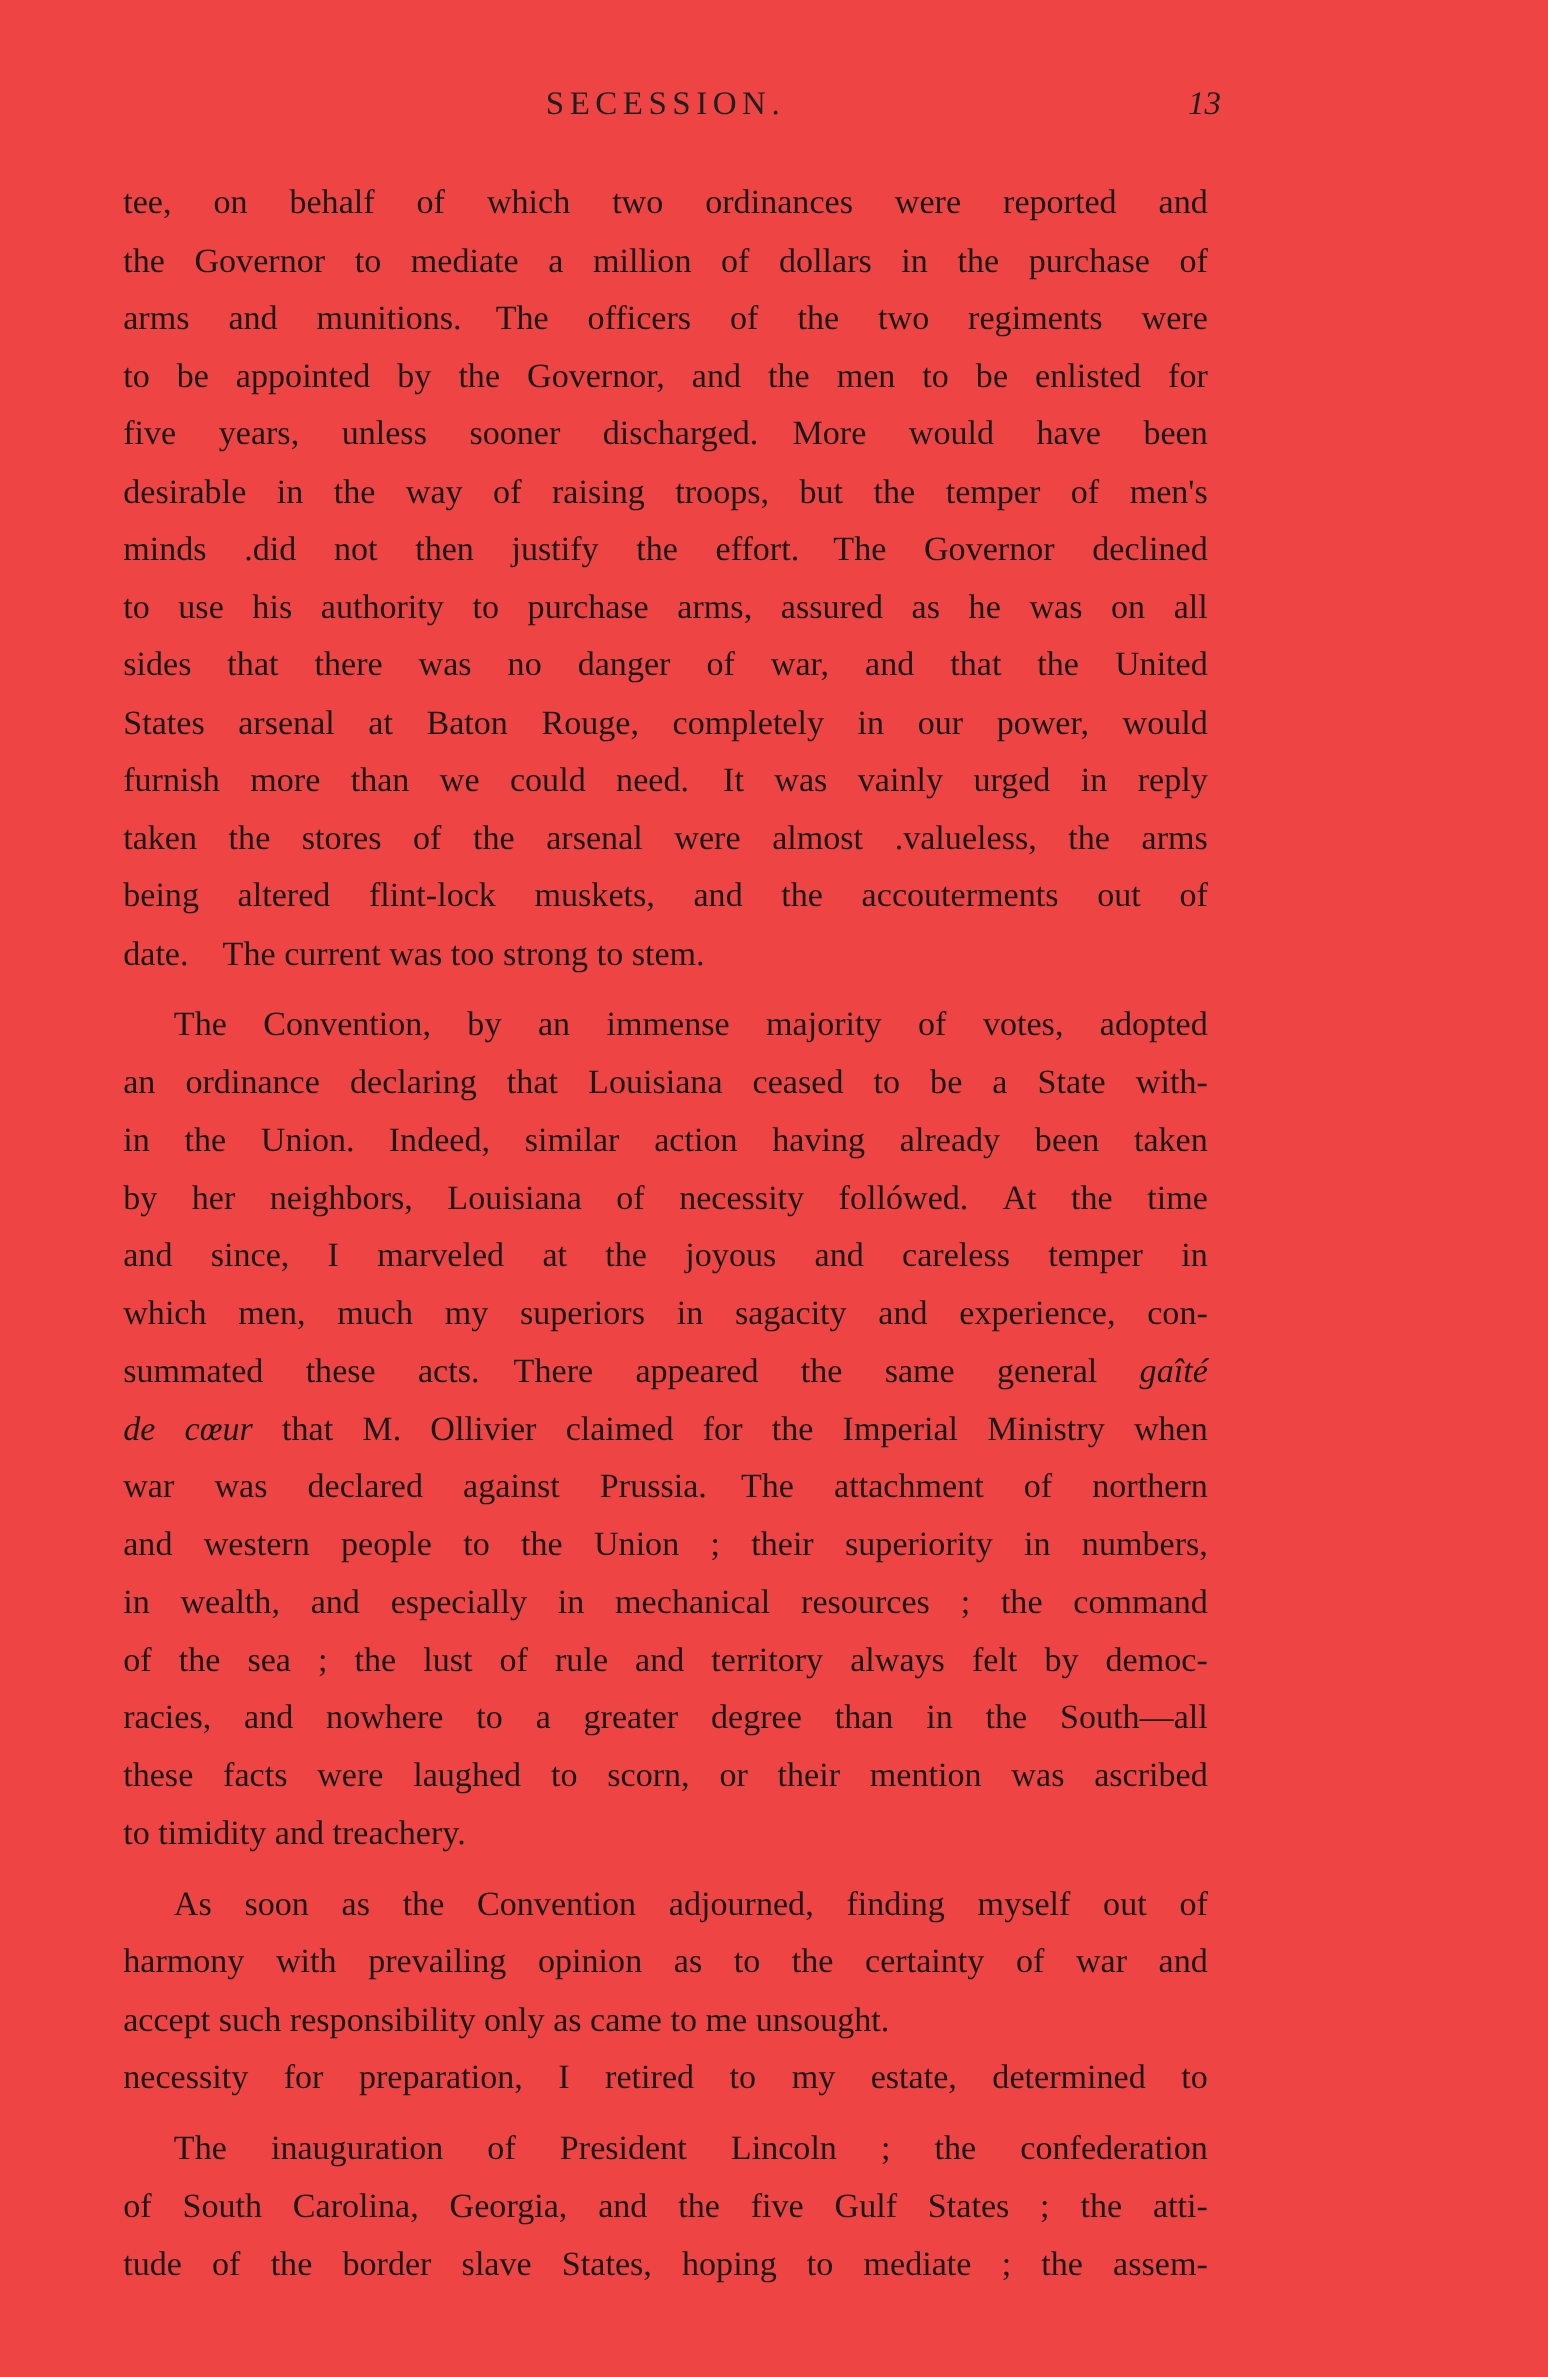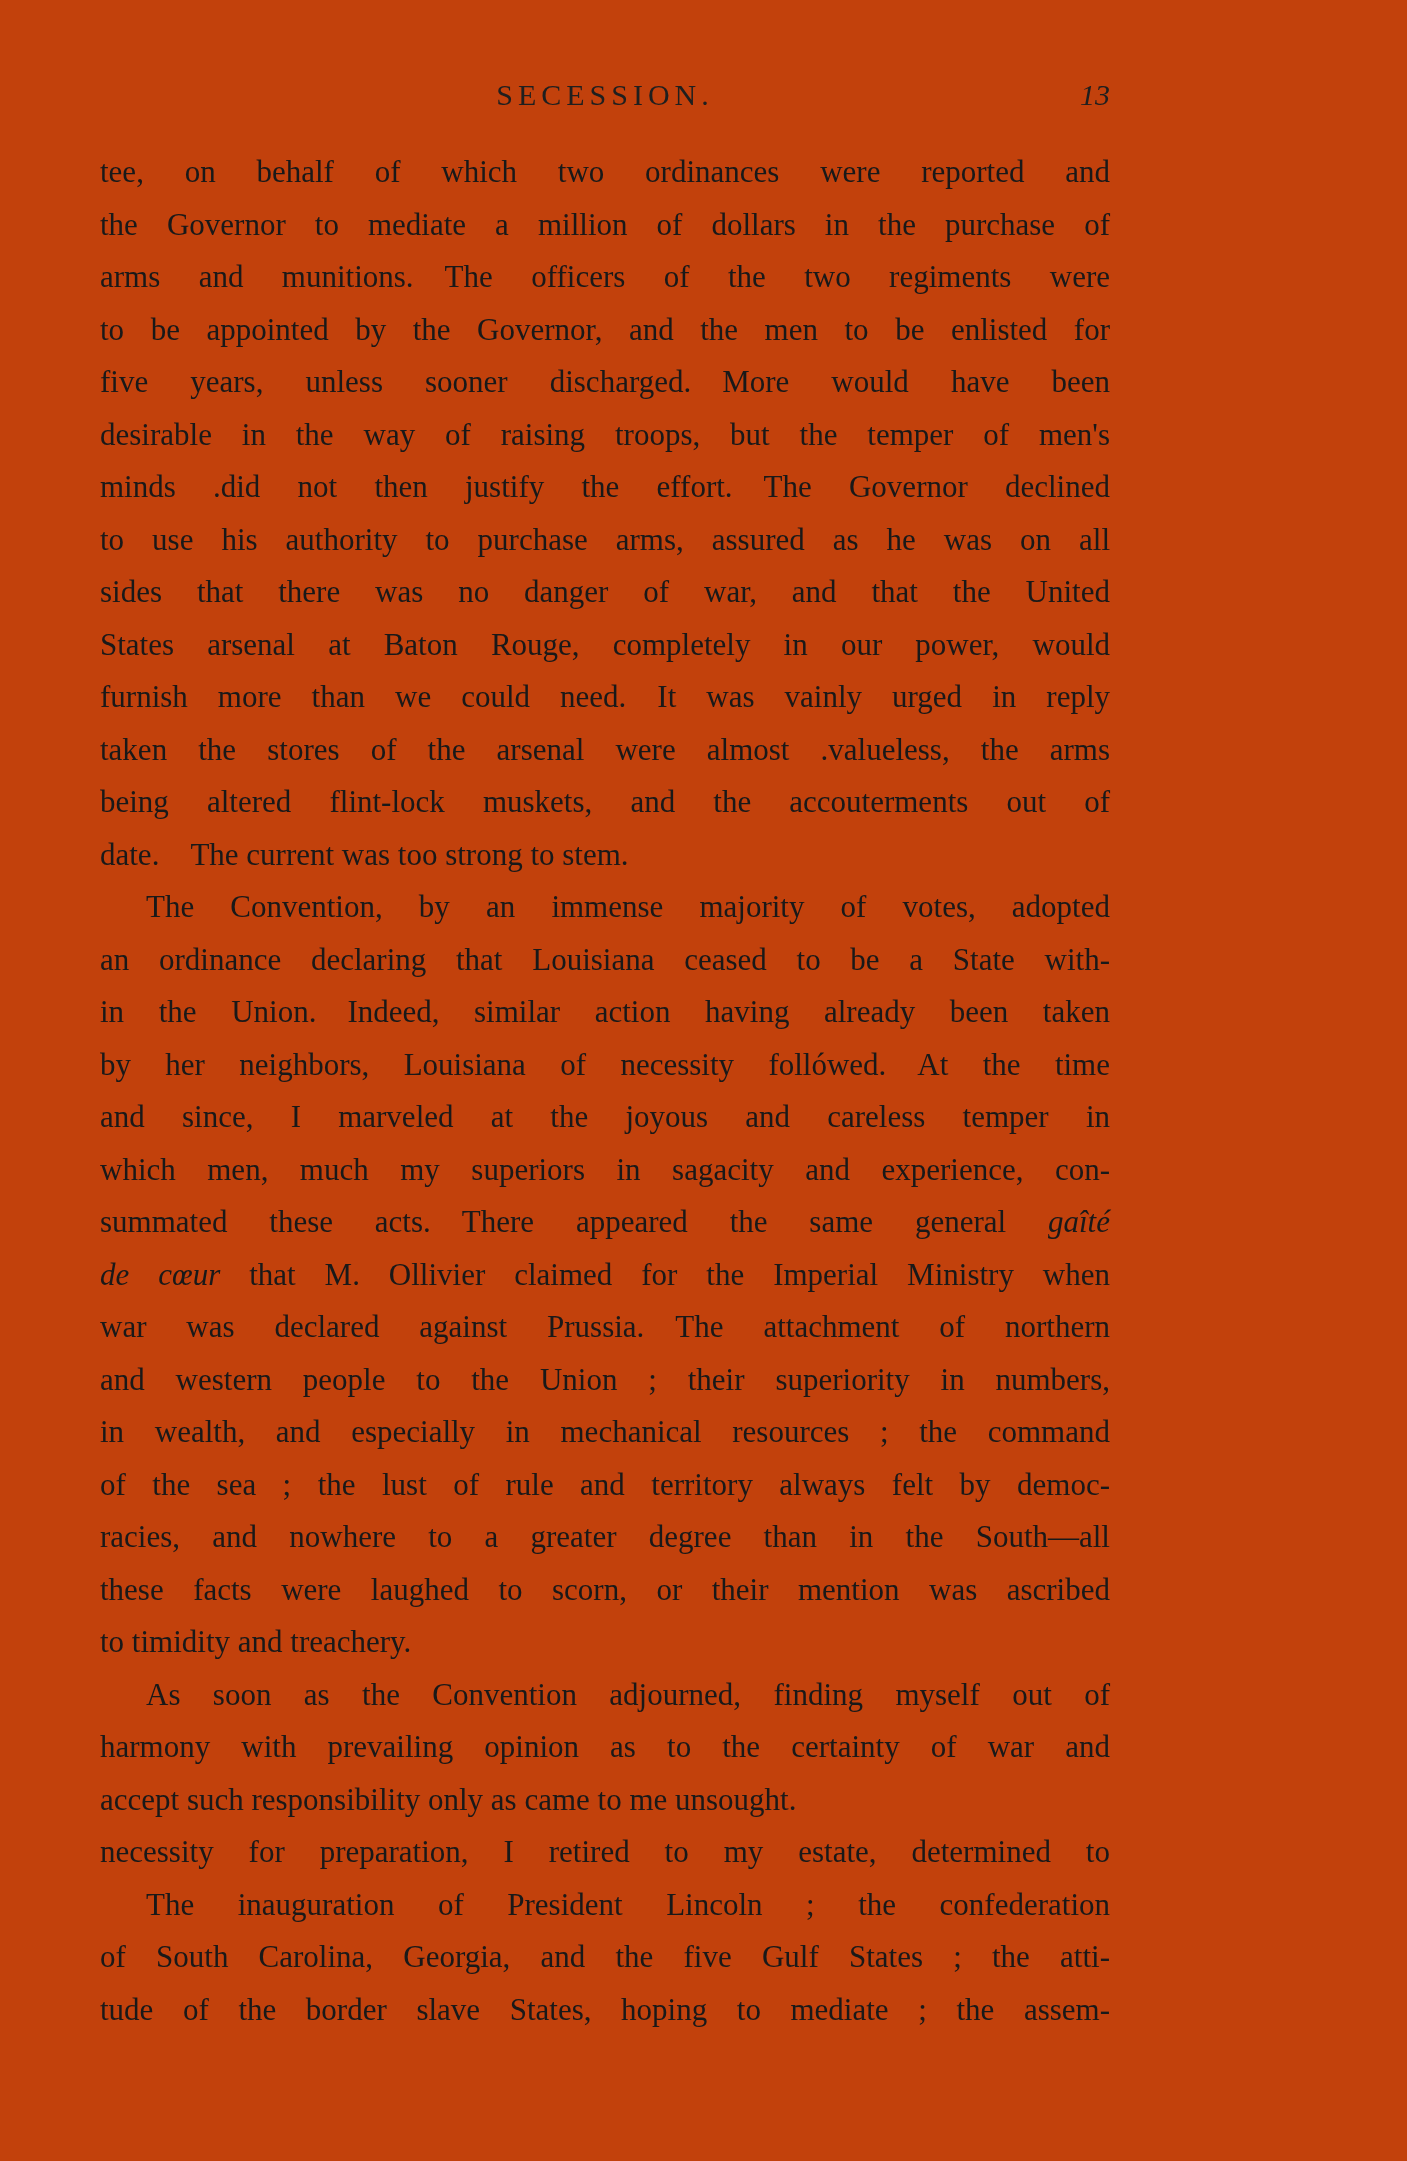--- a/index.html
+++ b/index.html
@@ -4,21 +4,21 @@
 <style>
   html, body {
     margin: 0;
     padding: 0;
     background: #fbfaf6;
   }
   .page {
     position: relative;
     width: 1407px;
     height: 2161px;
-    background: #c2410c;
+    background: #ef4444;
     font-family: "Liberation Serif", "DejaVu Serif", serif;
     color: #1a1a1a;
     overflow: hidden;
   }
   .running-header {
     position: absolute;
     left: 100px;
     top: 78px;
     width: 1010px;
     height: 44px;
@@ -41,21 +41,21 @@
   .page-body {
     position: absolute;
     left: 100px;
     top: 146px;
     width: 1010px;
     font-size: 31px;
     line-height: 52.5px;
     color: #191919;
   }
   .paragraph {
-    margin: 0;
+    margin: 12px;
   }
   .line {
     text-align: justify;
     text-align-last: justify;
     white-space: normal;
   }
   .line.indent {
     text-indent: 46px;
   }
   .line.last {

